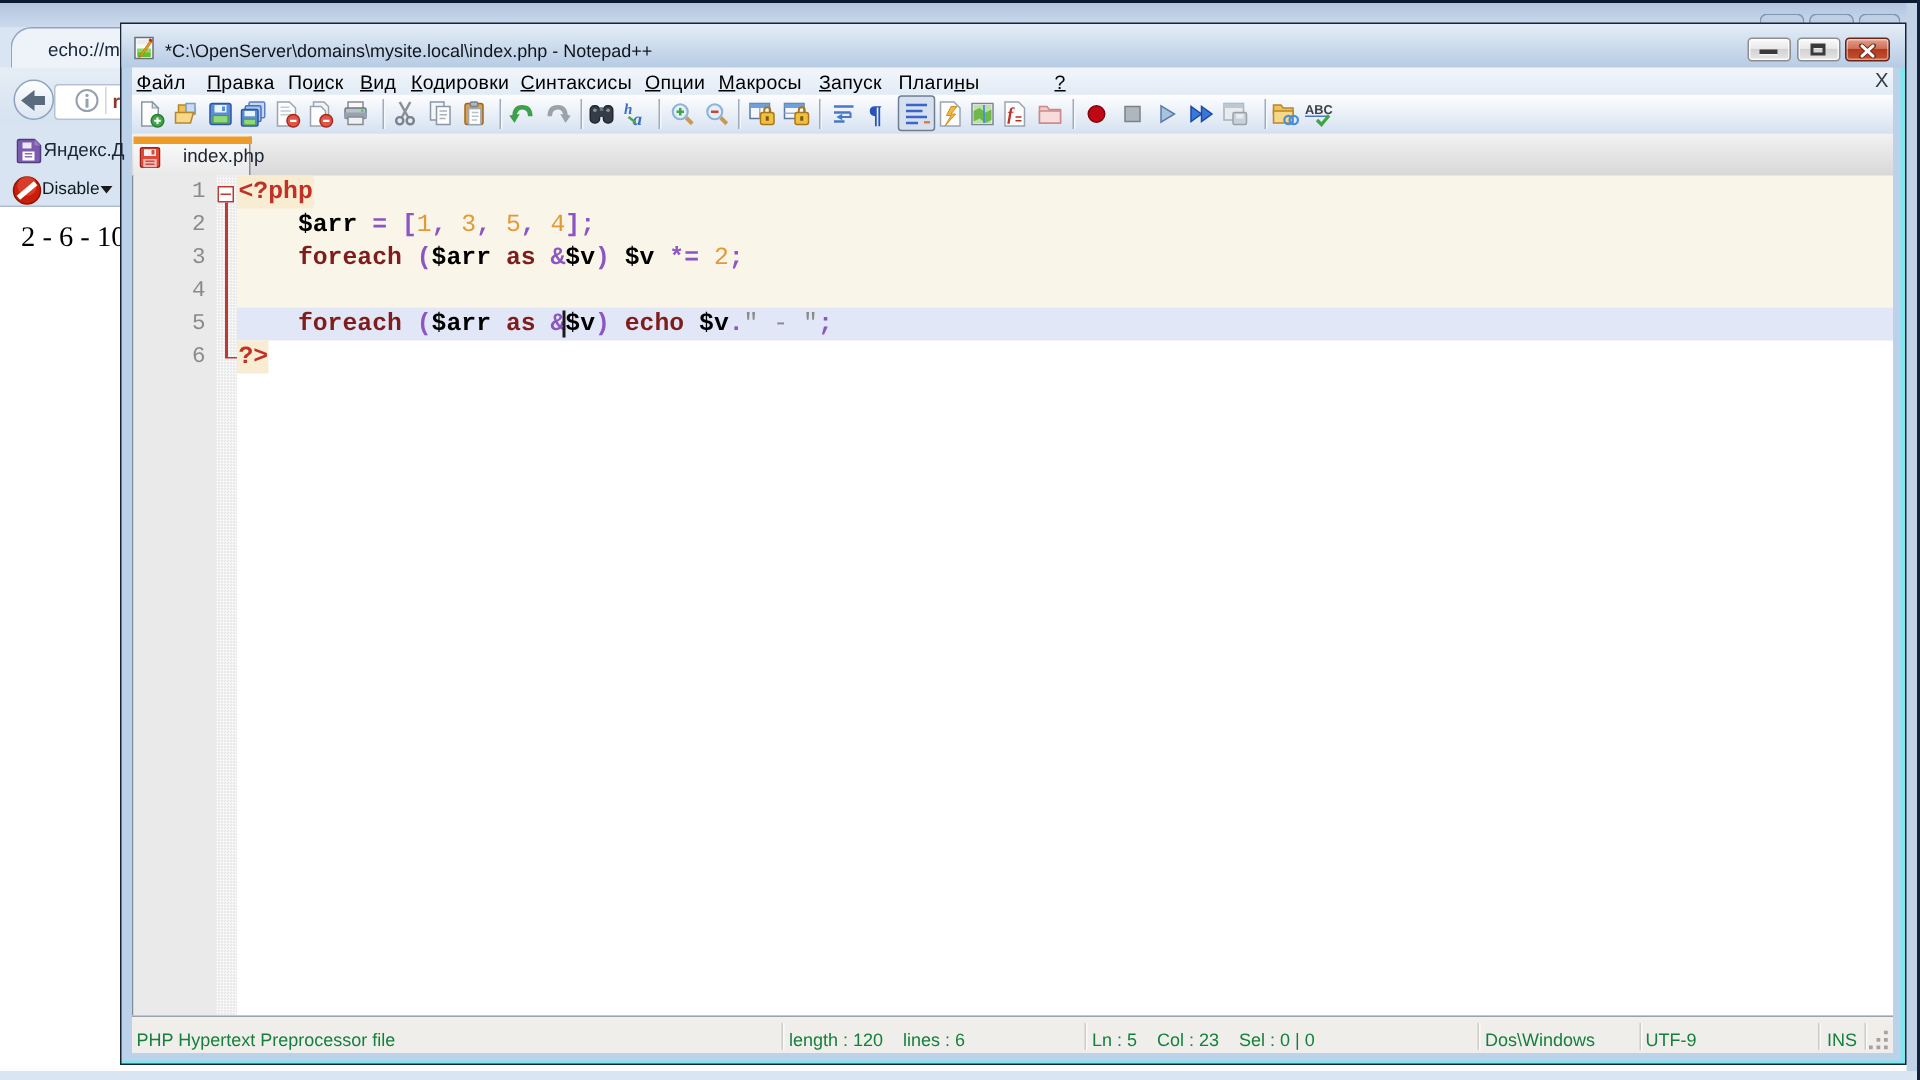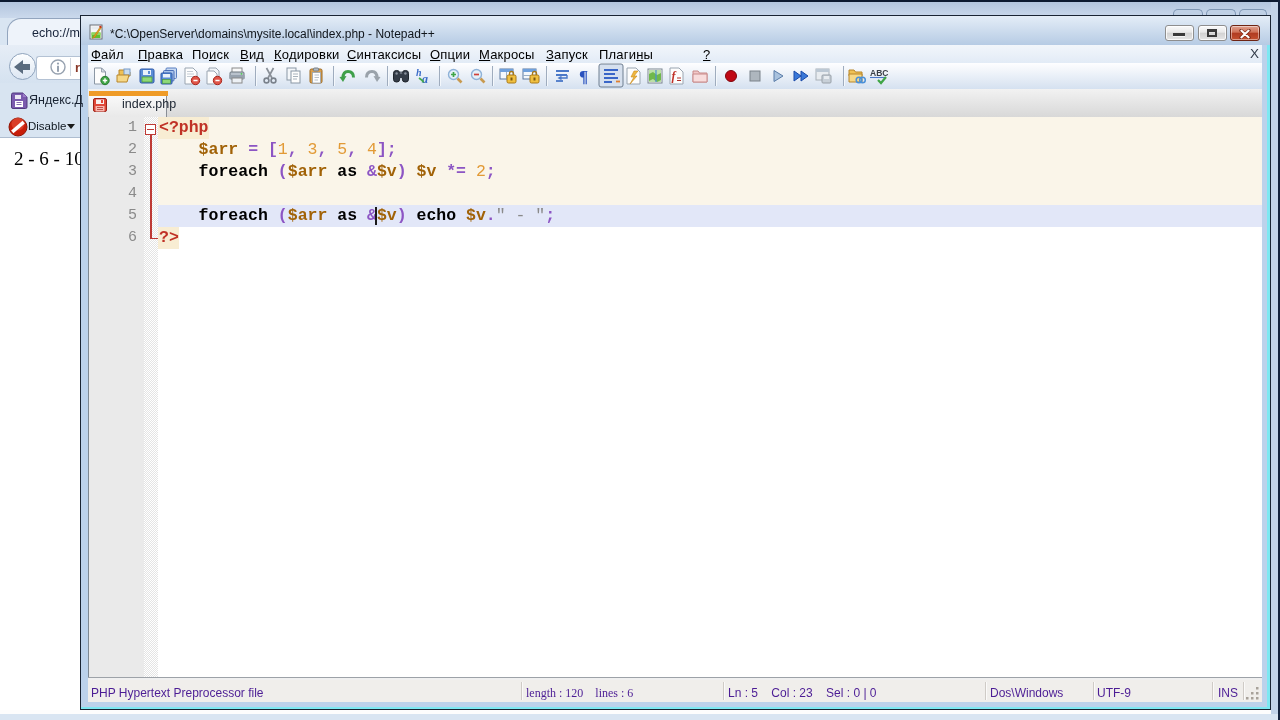--- a/index.html
+++ b/index.html
@@ -44,36 +44,36 @@
 
 #editor{left:88px;top:117px;width:1174px;height:560px;background:#fff;border-left:1px solid #7F8993;box-sizing:border-box;overflow:hidden;}
 #gutter{left:89px;top:117px;width:55px;height:560px;background:#EAEAEA;}
 #foldmargin{left:144px;top:117px;width:14px;height:560px;background-image:conic-gradient(#fff 25%,#E4E4E4 0 50%,#fff 0 75%,#E4E4E4 0);background-size:2px 2px;}
 #bgcream{left:158px;top:117px;width:1104px;height:88px;background:#FAF5E9;}
 #bglav{left:158px;top:205px;width:1104px;height:22px;background:#E2E7F8;}
 #tint1{left:158px;top:117px;width:51px;height:22px;background:#F8EDD3;}
 #tint6{left:158px;top:227px;width:21px;height:22px;background:#F8EDD3;}
 .gnum{position:absolute;width:48px;text-align:right;font-family:"Liberation Mono",monospace;font-size:15px;line-height:22px;color:#8A8A8A;left:89px;}
 .cl{position:absolute;left:159px;font-family:"Liberation Mono",monospace;font-size:16.5px;line-height:22px;white-space:pre;font-weight:bold;text-align:right;}
-.kw{color:#000000;}
-.vr{color:#a16207;}
+.kw{color:#7f1d1d;}
+.vr{color:#000000;}
 .op{color:#8C55C4;}
 .nu{color:#E29A36;font-weight:normal;}
 .st{color:#8A8A8A;font-weight:normal;}
 .tg{color:#C03226;}
 #caret{left:375px;top:207px;width:2px;height:18px;background:#1A1A1A;}
 
 #foldbox{left:145px;top:124px;width:11px;height:11px;background:#fff;border:1px solid #BE3A35;box-sizing:border-box;}
 #foldminus{left:147px;top:129px;width:7px;height:1px;background:#BE3A35;}
 #foldline{left:150px;top:135px;width:1.5px;height:103px;background:#BE3A35;}
 #foldend{left:150px;top:237.5px;width:8px;height:1.5px;background:#BE3A35;}
 
 #divider{left:88px;top:677px;width:1174px;height:3px;background:#F0F0F0;border-top:1px solid #9DA2A8;box-sizing:border-box;}
 #statusbar{left:88px;top:680px;width:1174px;height:22px;background:#F0EEEB;}
-.ss{position:absolute;top:686px;font-size:12px;color:#4c1d95;white-space:pre;}
+.ss{position:absolute;top:686px;font-size:12px;color:#15803d;white-space:pre;}
 .ssep{position:absolute;top:682px;width:1px;height:18px;background:#CFCBC6;box-shadow:1px 0 0 #FBFAF9;}
 </style>
 </head>
 <body>
 <div class="abs" id="btitle"></div>
 <div class="abs" id="topline"></div>
 <div class="abs" id="rband"></div>
 <div class="abs" id="btab"></div>
 <div class="abs" id="btabtxt">echo://my</div>
 <div class="abs" id="navbar"></div>
@@ -393,21 +393,21 @@
 <div class="abs" id="foldend"></div>
 <div class="abs cl" style="top:117px;"><span class="tg">&lt;?php</span></div>
 <div class="abs cl" style="top:139px;">    <span class="vr">$arr</span> <span class="op">=</span> <span class="op">[</span><span class="nu">1</span><span class="op">,</span> <span class="nu">3</span><span class="op">,</span> <span class="nu">5</span><span class="op">,</span> <span class="nu">4</span><span class="op">];</span></div>
 <div class="abs cl" style="top:161px;"><span class="kw">    foreach</span> <span class="op">(</span><span class="vr">$arr</span> <span class="kw">as</span> <span class="op">&amp;</span><span class="vr">$v</span><span class="op">)</span> <span class="vr">$v</span> <span class="op">*=</span> <span class="nu">2</span><span class="op">;</span></div>
 <div class="abs cl" style="top:205px;"><span class="kw">    foreach</span> <span class="op">(</span><span class="vr">$arr</span> <span class="kw">as</span> <span class="op">&amp;</span><span class="vr">$v</span><span class="op">)</span> <span class="kw">echo</span> <span class="vr">$v</span><span class="op">.</span><span class="st">" - "</span><span class="op">;</span></div>
 <div class="abs cl" style="top:227px;"><span class="tg">?&gt;</span></div>
 <div class="abs" id="caret"></div>
 <div class="abs" id="divider"></div>
 <div class="abs" id="statusbar"></div>
 <div class="abs ss" style="left:91px;">PHP Hypertext Preprocessor file</div>
-<div class="abs ss" style="left:526px;font-family:Liberation Serif, serif;">length : 120    lines : 6</div>
+<div class="abs ss" style="left:526px;">length : 120    lines : 6</div>
 <div class="abs ss" style="left:728px;">Ln : 5    Col : 23    Sel : 0 | 0</div>
 <div class="abs ss" style="left:990px;">Dos\Windows</div>
 <div class="abs ss" style="left:1097px;">UTF-9</div>
 <div class="abs ss" style="left:1218px;">INS</div>
 <div class="abs ssep" style="left:521px;"></div>
 <div class="abs ssep" style="left:723px;"></div>
 <div class="abs ssep" style="left:985px;"></div>
 <div class="abs ssep" style="left:1093px;"></div>
 <div class="abs ssep" style="left:1212px;"></div>
 <div class="abs ssep" style="left:1243px;"></div>

